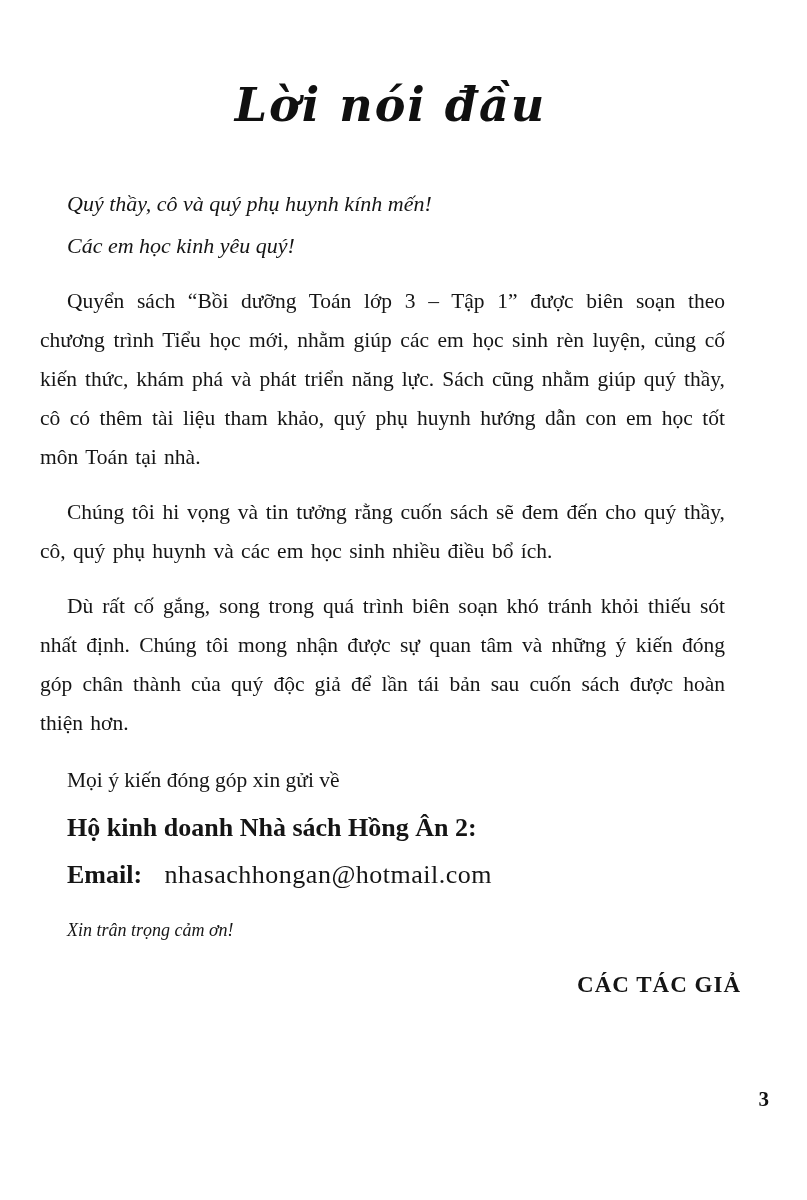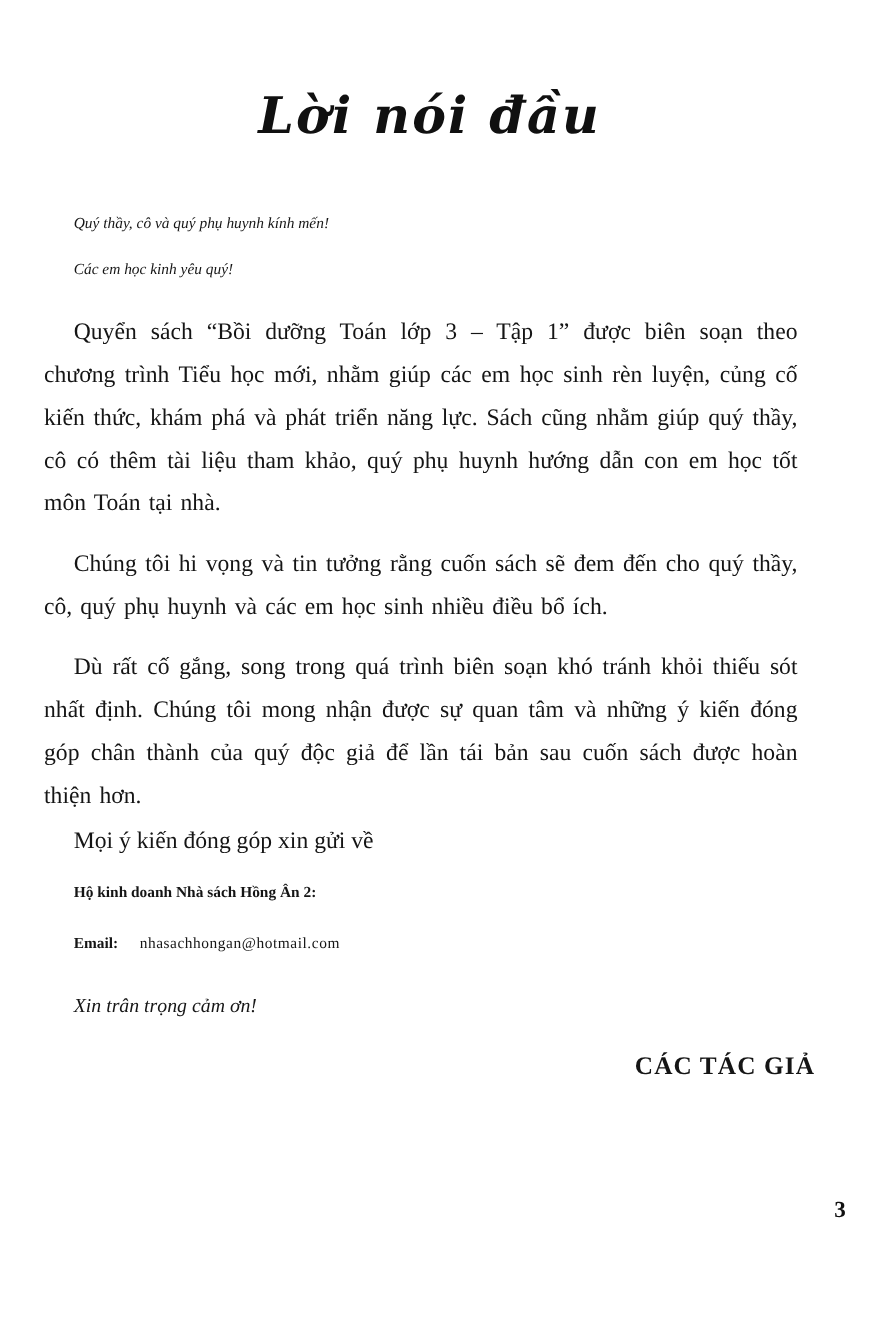--- a/index.html
+++ b/index.html
@@ -27,42 +27,42 @@
     font-family: "DejaVu Serif", serif;
     font-style: italic;
     font-weight: bold;
     font-size: 46px;
     letter-spacing: 2px;
     margin: 20px 0 52px 0;
     color: #101010;
   }
   .greeting {
     font-style: italic;
-    font-size: 14px;
+    font-size: 22px;
     line-height: 40px;
     margin: 0 0 2px 27px;
   }
   .first-greeting {
     margin-bottom: 2px;
   }
   .body-para {
     font-size: 21.5px;
     line-height: 39px;
     text-align: justify;
     text-indent: 27px;
     margin: 16px 16px 0 0;
     word-spacing: 2px;
   }
   .plain-line {
     font-size: 21.5px;
     line-height: 39px;
-    margin: 2px 0 0 27px;
+    margin: 18px 0 0 27px;
   }
   .contact {
-    font-size: 14px;
+    font-size: 26px;
     line-height: 39px;
     margin: 8px 0 0 27px;
   }
   .bold { font-weight: bold; }
   .email-value {
     font-weight: normal;
     letter-spacing: 0.5px;
     margin-left: 16px;
   }
   .closing {

